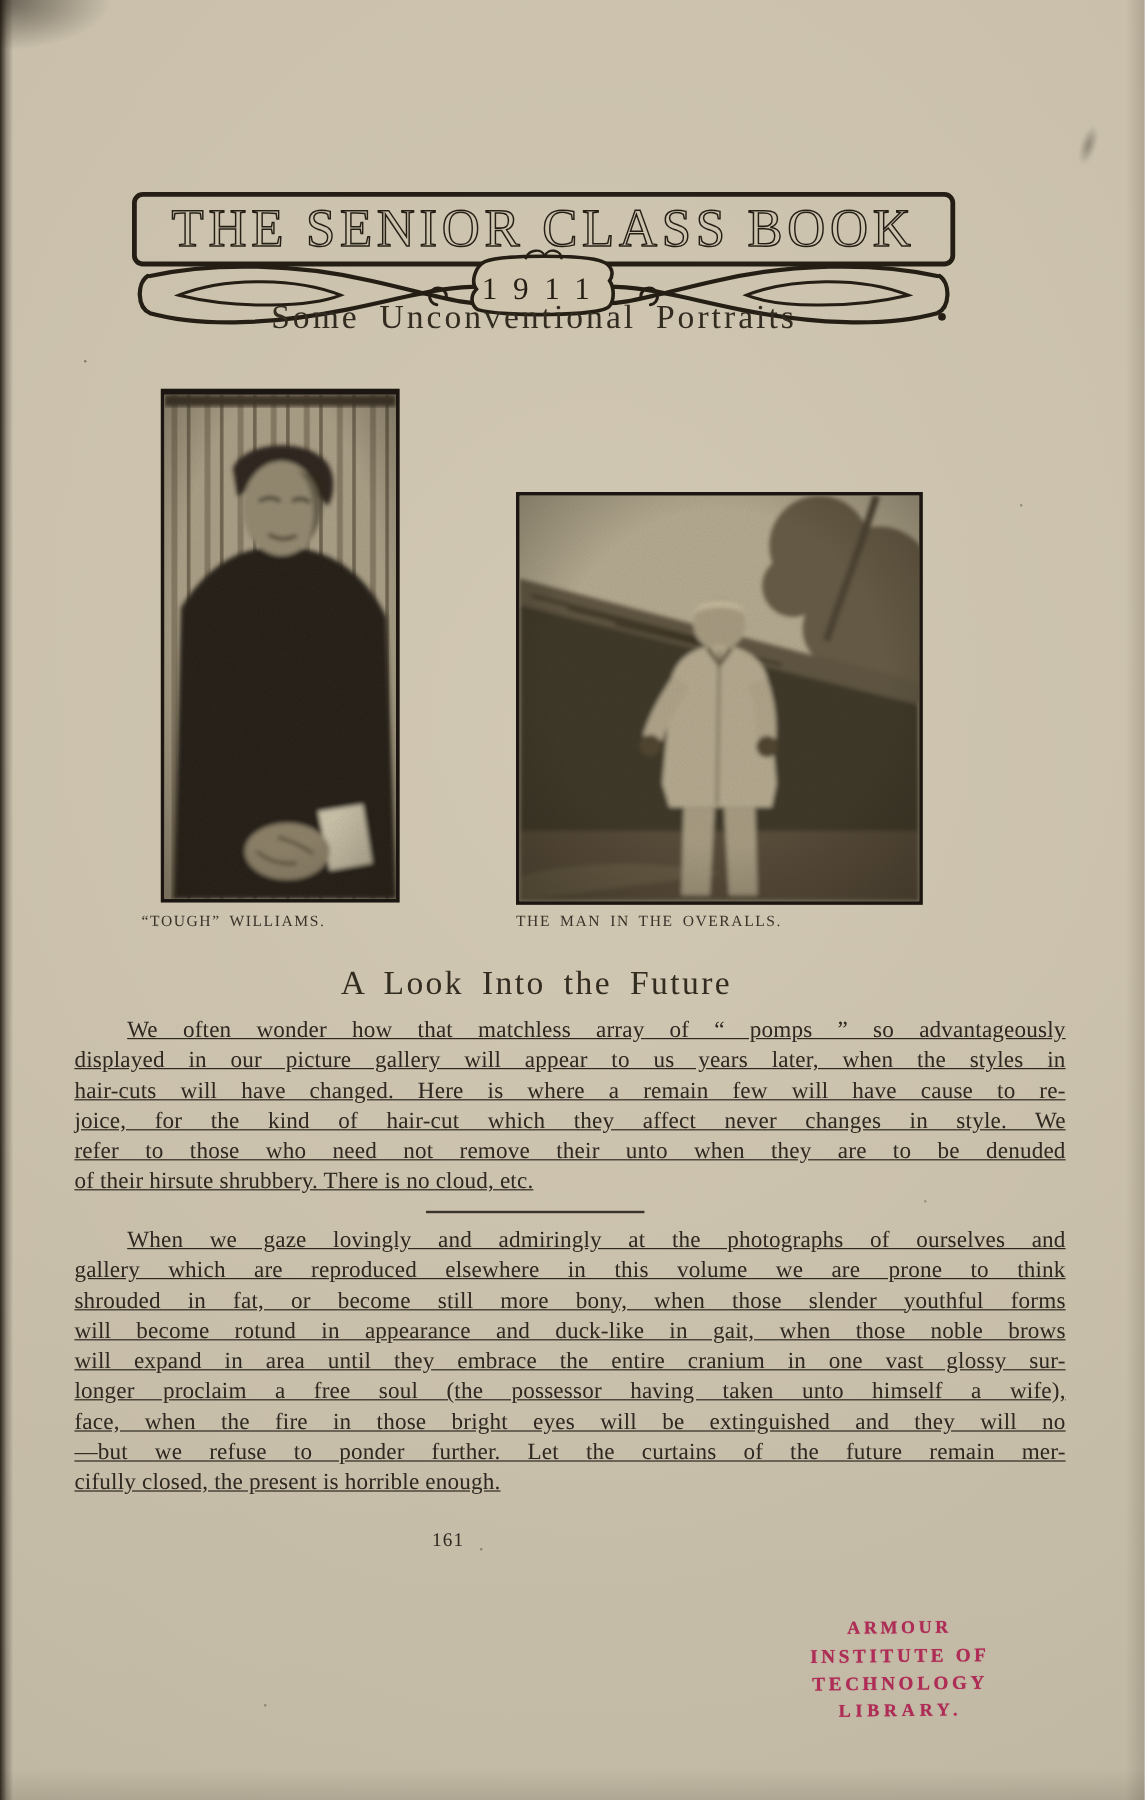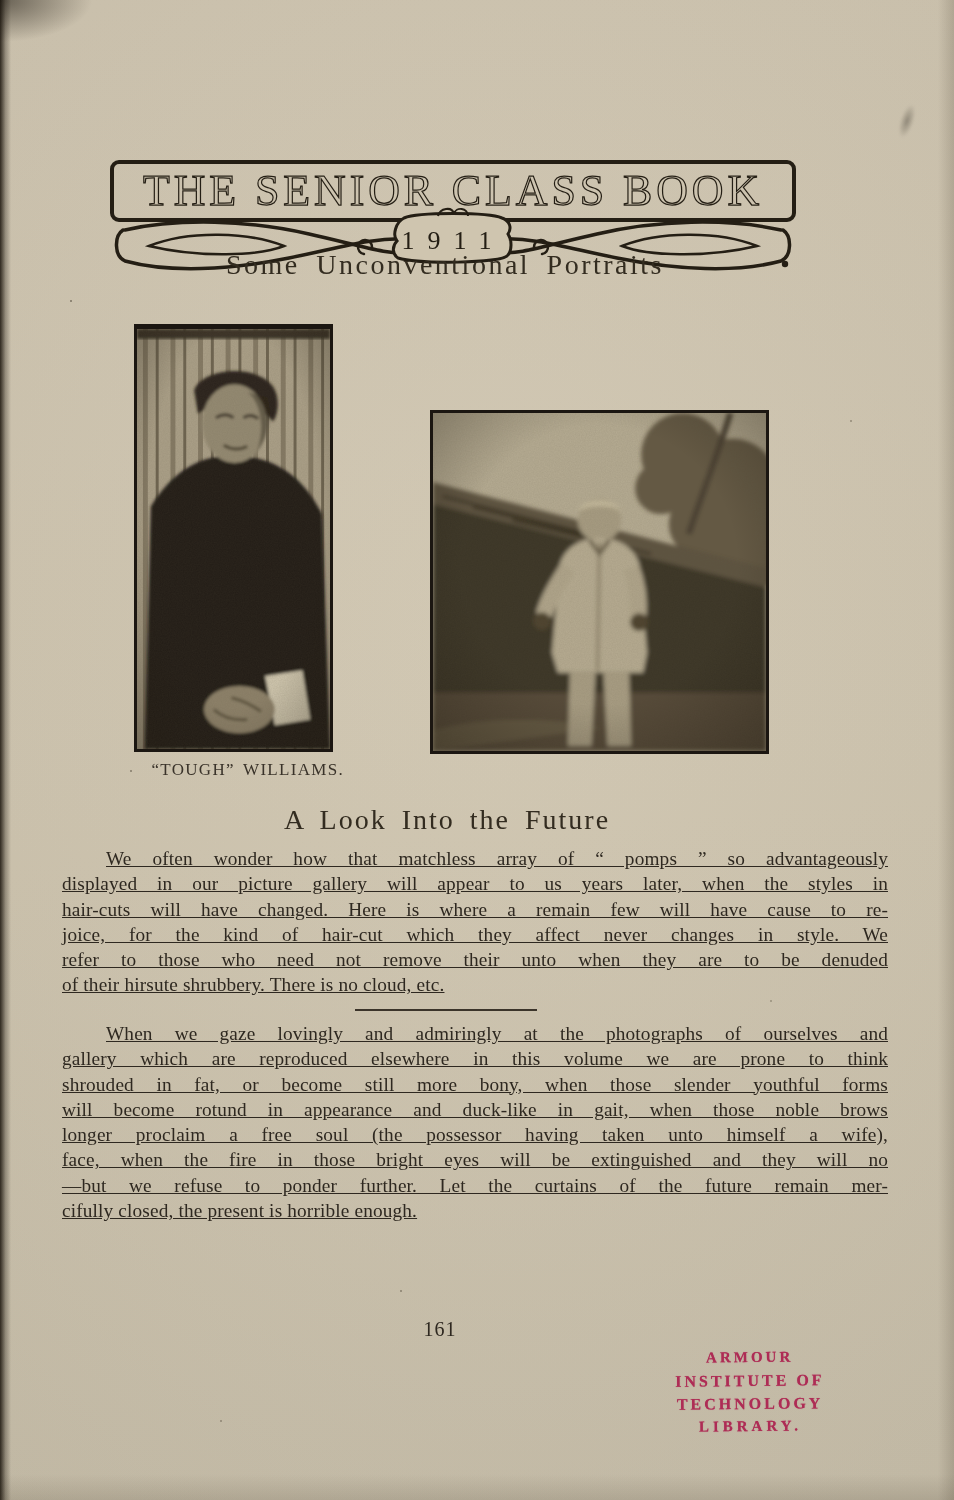--- a/index.html
+++ b/index.html
@@ -51,22 +51,22 @@
     text-align:center; transform:translateX(-32px);
     font-size:28px; letter-spacing:2.5px; word-spacing:7px; color:#332c20;
   }
 
   .photo-frame { position:absolute; background:#a99e87; }
   .photo-left  { left:134px; top:324px; width:199px; height:428px; border:3px solid #1b1611; border-top-width:5px; }
   .photo-right { left:430px; top:410px; width:339px; height:344px; border:3px solid #1b1611; }
   .photo-frame svg { width:100%; height:100%; display:block; }
 
   .caption {
-    position:absolute; text-align:right;
-    font-size:17px; letter-spacing:1.3px; color:#3a332a; word-spacing:3px;
+    position:absolute; text-align:left;
+    font-size:13px; letter-spacing:1.3px; color:#3a332a; word-spacing:3px;
   }
   .caption-left  { left:118px; top:760px; width:226px; }
   .caption-right { left:430px; top:760px; width:339px; }
 
   .article-heading {
     position:absolute; left:0; top:804px; width:954px;
     text-align:center; transform:translateX(-30px);
     font-size:28px; letter-spacing:2px; word-spacing:6px; color:#332c20;
   }
 
@@ -80,22 +80,22 @@
   .para .line { display:block; text-align:justify; text-align-last:justify; white-space:normal;text-decoration:underline; }
   .para .line.last { text-align-last:left; }
   .para .line.first { text-indent:44px; }
 
   .section-divider {
     position:absolute; left:355px; top:1009px; width:182px; height:2px;
     background:#3b342a;
   }
 
   .page-number {
-    position:absolute; left:360px; top:1318px; width:160px;
-    text-align:center; font-size:20px; color:#2e2820; letter-spacing:1px;
+    position:absolute; left:360px; top:1275px; width:160px;
+    font-size:16px; color:#2e2820; letter-spacing:1px;
   }
 
   .stamp {
     position:absolute; left:600px; top:1346px; width:300px;
     text-align:center; color:#ae2c55; font-weight:bold;
     transform:rotate(-0.6deg);
     text-shadow:0 0 0.7px rgba(174,44,85,0.8);
   }
   .stamp .s1 { font-size:15px; letter-spacing:3px; line-height:23px; }
   .stamp .s2 { font-size:16px; letter-spacing:3px; line-height:23px; }
@@ -217,39 +217,41 @@
           <path d="M138,262 L164,262 L160,336 L136,336 Z" fill="#a89d83"></path>
           <path d="M172,262 L198,262 L200,336 L176,336 Z" fill="#a89d83"></path>
         </g>
       </g>
       <rect width="336" height="341" fill="url(#vigR)"></rect>
       <rect width="336" height="341" filter="url(#grainR)"></rect>
     </svg>
   </div>
 
   <div class="caption caption-left">“TOUGH” WILLIAMS.</div>
+  <div class="caption caption-right">THE MAN IN THE OVERALLS.</div>
 
   <div class="article-heading">A Look Into the Future</div>
 
   <div class="para para-1">
       <span class="line first">We often wonder how that matchless array of “ pomps ” so advantageously</span>
       <span class="line">displayed in our picture gallery will appear to us years later, when the styles in</span>
       <span class="line">hair-cuts will have changed.  Here is where a remain few will have cause to re-</span>
       <span class="line">joice, for the kind of hair-cut which they affect never changes in style.  We</span>
       <span class="line">refer to those who need not remove their unto when they are to be denuded</span>
       <span class="line last">of their hirsute shrubbery.  There is no cloud, etc.</span>
     </div>
 
   <div class="section-divider"></div>
 
   <div class="para para-2">
       <span class="line first">When we gaze lovingly and admiringly at the photographs of ourselves and</span>
       <span class="line">gallery which are reproduced elsewhere in this volume we are prone to think</span>
       <span class="line">shrouded in fat, or become still more bony, when those slender youthful forms</span>
       <span class="line">will become rotund in appearance and duck-like in gait, when those noble brows</span>
+      <span class="line">will expand in area until they embrace the entire cranium in one vast glossy sur-</span>
       <span class="line">longer proclaim a free soul (the possessor having taken unto himself a wife),</span>
       <span class="line">face, when the fire in those bright eyes will be extinguished and they will no</span>
       <span class="line">—but we refuse to ponder further.  Let the curtains of the future remain mer-</span>
       <span class="line last">cifully closed, the present is horrible enough.</span>
     </div>
 
   <div class="page-number">161</div>
 
   <div class="stamp">
     <div class="s1">ARMOUR</div>

